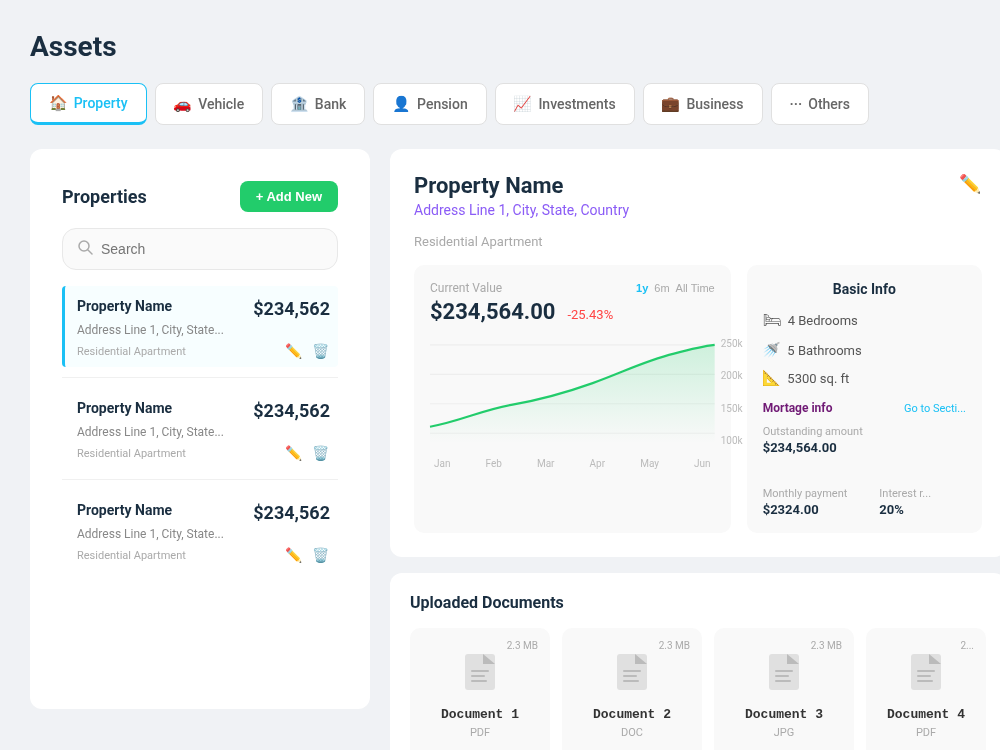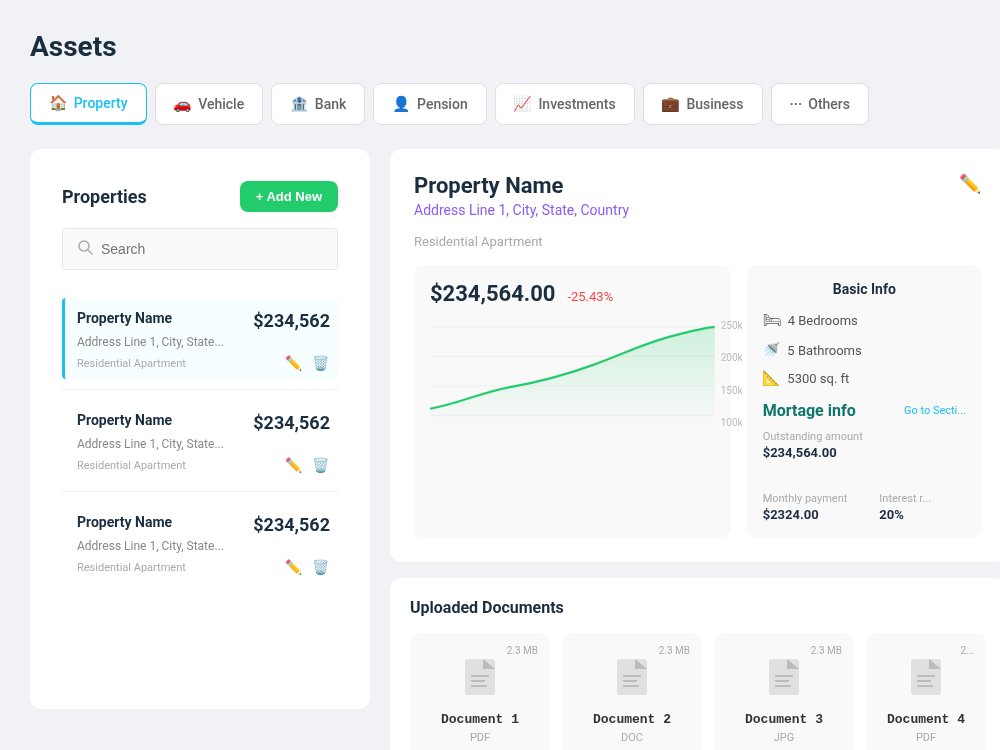--- a/index.html
+++ b/index.html
@@ -78,23 +78,23 @@
       border-radius: 8px;
       font-size: 13px;
       font-weight: 600;
       cursor: pointer;
     }
     .search-box {
       display: flex;
       align-items: center;
       gap: 8px;
       border: 1.5px solid #e8e8e8;
-      border-radius: 4px;
+      border-radius: 14px;
       padding: 10px 14px;
-      margin-bottom: 28px;
+      margin-bottom: 16px;
       background: #fafafa;
     }
     .search-box input {
       border: none;
       outline: none;
       font-size: 14px;
       color: #999;
       background: transparent;
       width: 100%;
     }
@@ -256,21 +256,21 @@
       color: #555;
     }
     .info-icon { font-size: 15px; }
     .mortgage-title-row {
       display: flex;
       justify-content: space-between;
       align-items: center;
       margin-top: 14px;
       margin-bottom: 10px;
     }
-    .mortgage-title { font-size: 16px; font-weight: 700; color: #0f766e; }
+    .mortgage-title { font-size: 12px; font-weight: 700; color: #701a75; }
     .goto-section { font-size: 11px; color: #1ac0f5; cursor: pointer; }
     .mortgage-row {
       display: flex;
       gap: 32px;
       flex-wrap: wrap;
     }
     .mortgage-item { }
     .mortgage-label { font-size: 11px; color: #aaa; margin-bottom: 2px; }
     .mortgage-value { font-size: 13px; font-weight: 700; color: #1a2e40; }
     
@@ -440,20 +440,28 @@
       <div class="detail-header">
         <span class="detail-property-name">Property Name</span>
         <span class="edit-icon">✏️</span>
       </div>
       <div class="detail-address">Address Line 1, City, State, Country</div>
       <div class="detail-type">Residential Apartment</div>
 
       <div class="info-row">
 
         <div class="chart-section">
+          <div class="chart-header">
+            <span class="chart-label">Current Value</span>
+            <div class="chart-time-btns">
+              <button class="time-btn active">1y</button>
+              <button class="time-btn">6m</button>
+              <button class="time-btn">All Time</button>
+            </div>
+          </div>
           <div style="display:flex;align-items:baseline;gap:4px;margin-bottom:8px;">
             <span class="chart-value">$234,564.00</span>
             <span class="chart-change">-25.43%</span>
           </div>
 
           <div class="chart-svg-wrap">
             <div style="display:flex;gap:0;">
               <svg class="line-chart" viewBox="0 0 280 110" preserveAspectRatio="none">
                 <defs>
                   <linearGradient id="chartGrad" x1="0" y1="0" x2="0" y2="1">
@@ -470,20 +478,28 @@
                 <path d="M0,85 C30,80 50,70 80,65 C110,60 130,55 160,45 C190,35 210,25 240,18 C260,13 270,11 280,10 L280,100 L0,100 Z" fill="url(#chartGrad)"></path>
 
                 <path d="M0,85 C30,80 50,70 80,65 C110,60 130,55 160,45 C190,35 210,25 240,18 C260,13 270,11 280,10" fill="none" stroke="#22cc6b" stroke-width="2" stroke-linejoin="round"></path>
               </svg>
               <div style="display:flex;flex-direction:column;justify-content:space-between;font-size:10px;color:#bbb;padding:4px 0 8px 6px;min-width:36px;">
                 <span>250k</span>
                 <span>200k</span>
                 <span>150k</span>
                 <span>100k</span>
               </div>
+            </div>
+            <div class="x-labels">
+              <span>Jan</span>
+              <span>Feb</span>
+              <span>Mar</span>
+              <span>Apr</span>
+              <span>May</span>
+              <span>Jun</span>
             </div>
           </div>
         </div>
 
         <div class="basic-info-section">
           <div class="basic-info-title">Basic Info</div>
           <div class="basic-info-row">
             <div class="basic-info-item">
               <span class="info-icon">🛏</span>
               <span>4 Bedrooms</span>

